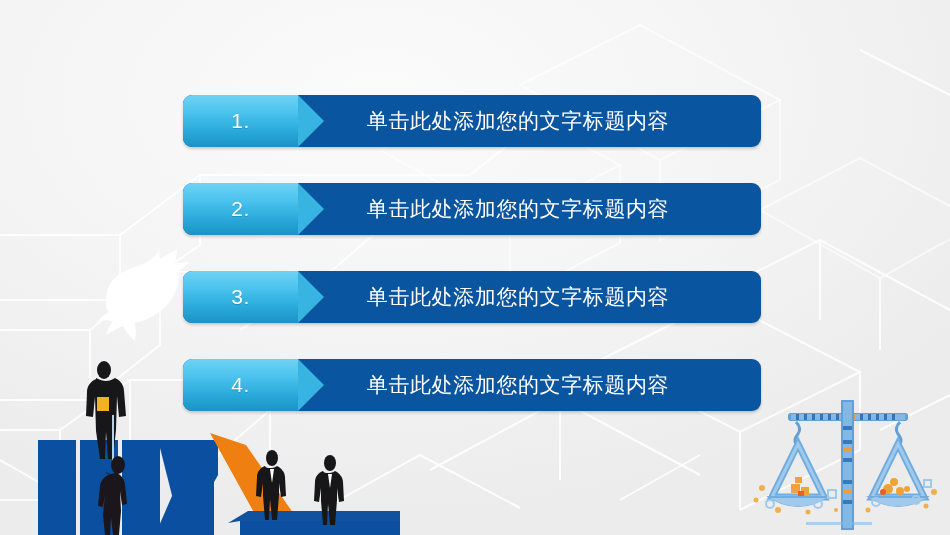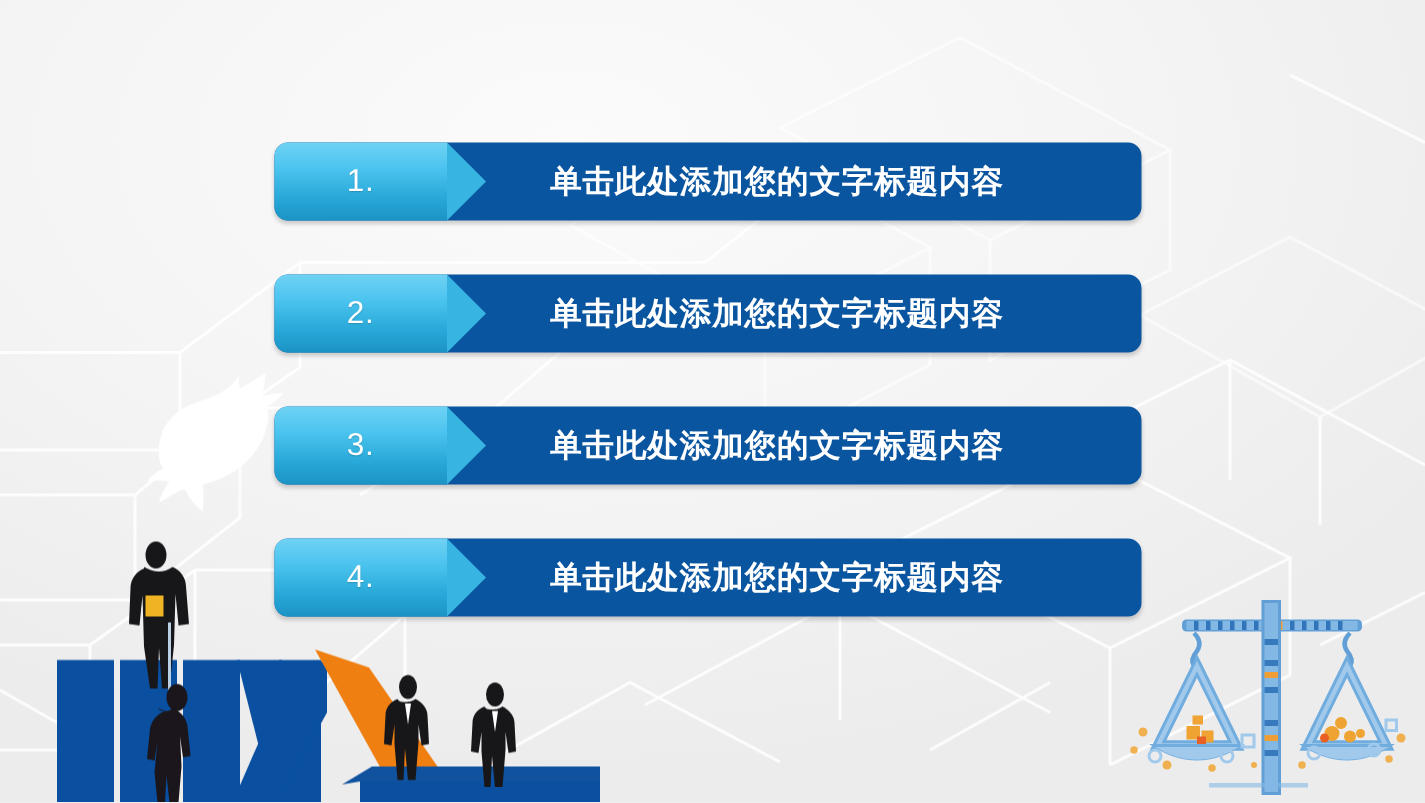--- a/index.html
+++ b/index.html
@@ -55,21 +55,21 @@
     display:flex;align-items:center;justify-content:center;
     color:#ffffff;font-size:21px;font-weight:400;
     letter-spacing:.5px;
     text-shadow:0 1px 1px rgba(0,0,0,.18);
     z-index:3;
   }
   .bar .label{
     position:absolute;left:132px;top:0;right:0;height:52px;
     display:flex;align-items:center;justify-content:center;
     padding-right:40px;
-    color:#ffffff;font-size:21px;font-weight:bold;
+    color:#ffffff;font-size:21px;font-weight:normal;
     letter-spacing:.6px;
     z-index:3;
   }
 </style>
 </head>
 <body>
 
 <div id="slide">
 
   <div class="wire">

